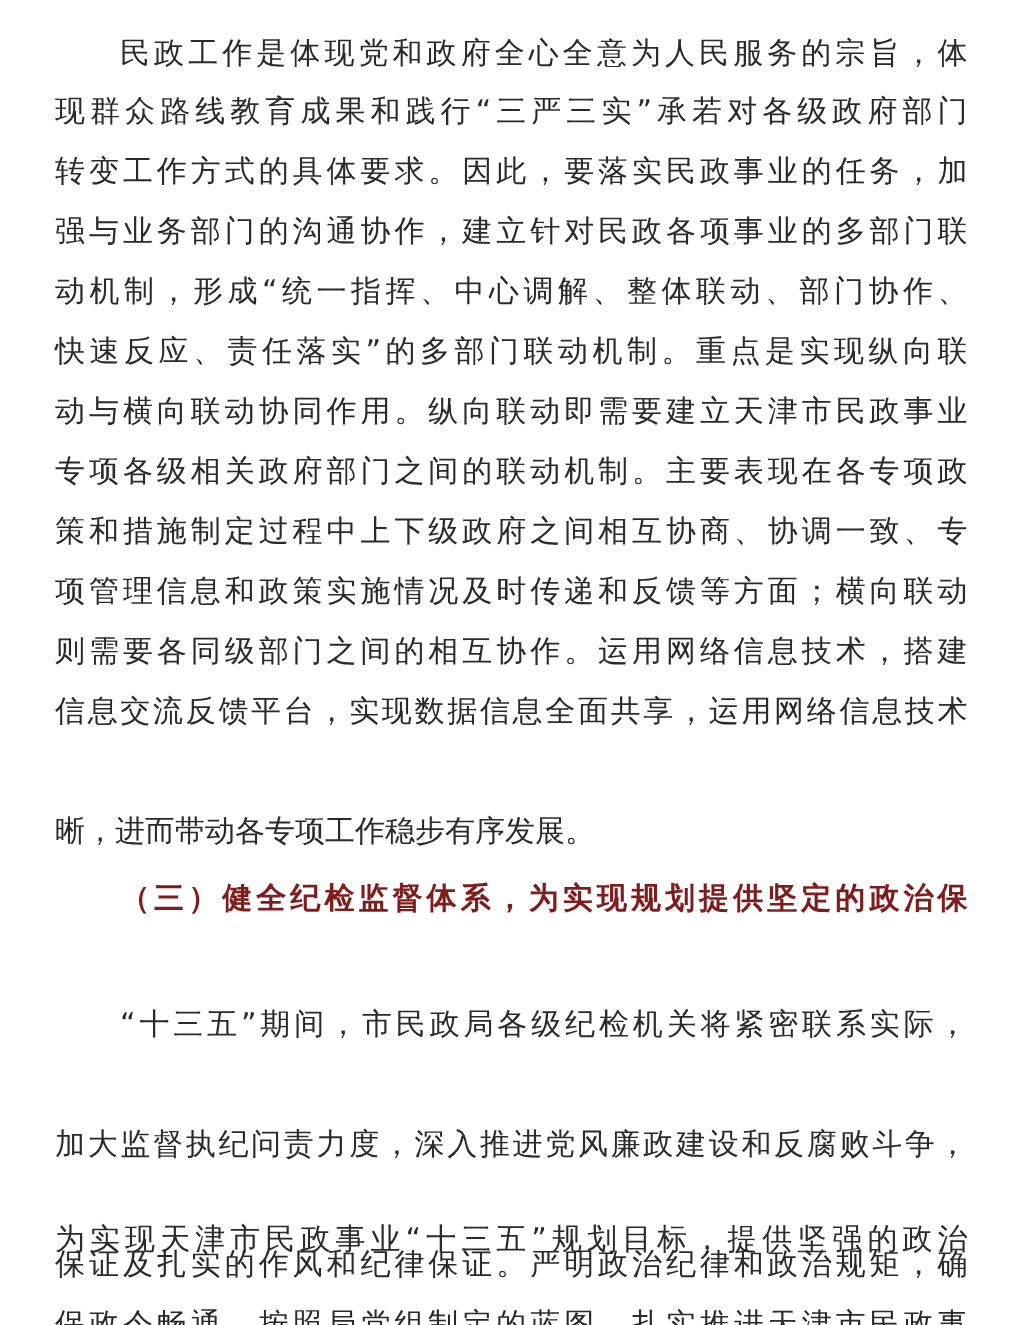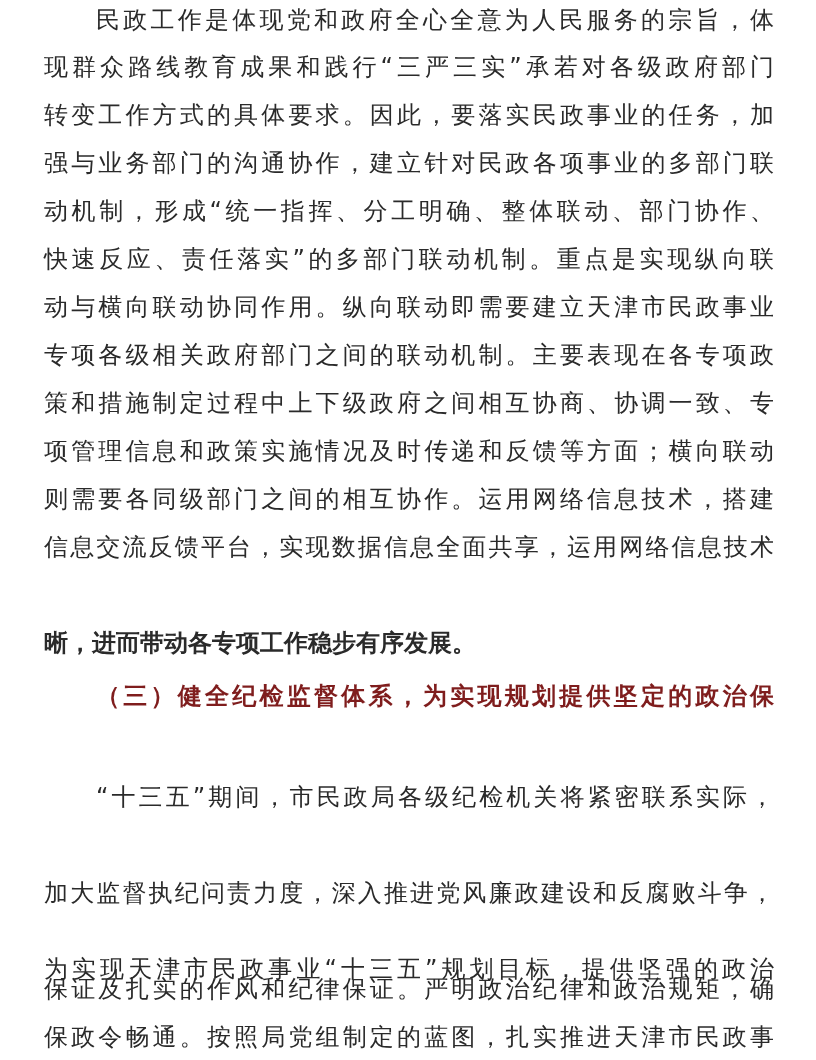--- a/index.html
+++ b/index.html
@@ -25,44 +25,44 @@
     position: absolute;
     left: 44px;
     width: 730px;
     height: 30px;
     font-size: 24px;
     line-height: 30px;
     white-space: nowrap;
     text-align: justify;
     text-align-last: justify;
     letter-spacing: 0;
+    margin-top: 22px;
   }
   .line.indent {
     left: 96px;
     width: 678px;
   }
   .line.last {
     text-align-last: left;
-    font-weight: bold;
   }
   .line.bold {
     font-weight: bold;
     color: #7f1d1d;
   }
 </style>
 </head>
 <body>
 
 <div class="page">
 
   <div class="line indent" style="top:5px">民政工作是体现党和政府全心全意为人民服务的宗旨，体</div>
   <div class="line" style="top:52px">现群众路线教育成果和践行“三严三实”承若对各级政府部门</div>
   <div class="line" style="top:100px">转变工作方式的具体要求。因此，要落实民政事业的任务，加</div>
   <div class="line" style="top:148px">强与业务部门的沟通协作，建立针对民政各项事业的多部门联</div>
-  <div class="line" style="top:196px">动机制，形成“统一指挥、分工明确、整体联动、部门协作、</div>
+  <div class="line" style="top:196px">动机制，形成“统一指挥、中心调解、整体联动、部门协作、</div>
   <div class="line" style="top:244px">快速反应、责任落实”的多部门联动机制。重点是实现纵向联</div>
   <div class="line" style="top:292px">动与横向联动协同作用。纵向联动即需要建立天津市民政事业</div>
   <div class="line" style="top:340px">专项各级相关政府部门之间的联动机制。主要表现在各专项政</div>
   <div class="line" style="top:436px">项管理信息和政策实施情况及时传递和反馈等方面；横向联动</div>
   <div class="line" style="top:388px">策和措施制定过程中上下级政府之间相互协商、协调一致、专</div>
   <div class="line" style="top:484px">则需要各同级部门之间的相互协作。运用网络信息技术，搭建</div>
   <div class="line" style="top:532px">信息交流反馈平台，实现数据信息全面共享，运用网络信息技术</div>
   <div class="line last" style="top:628px">晰，进而带动各专项工作稳步有序发展。</div>
 
   <div class="line indent bold" style="top:681px">（三）健全纪检监督体系，为实现规划提供坚定的政治保</div>

